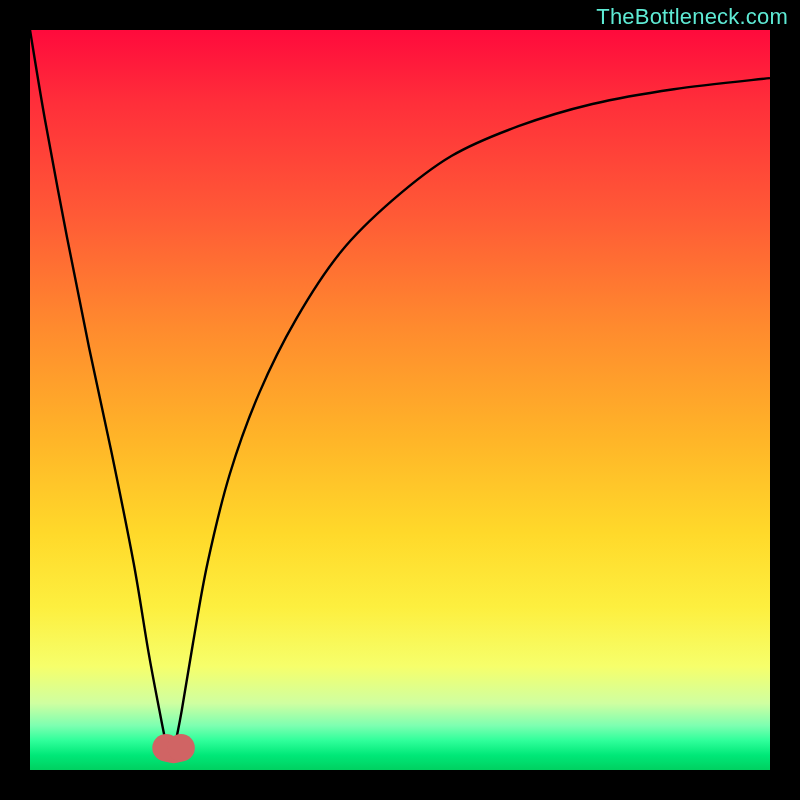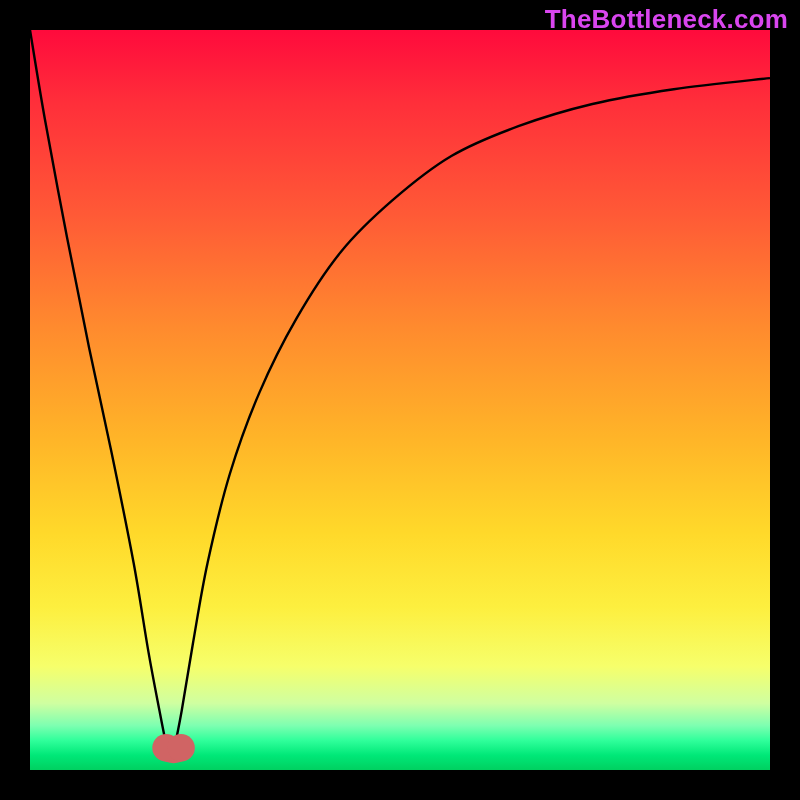--- a/index.html
+++ b/index.html
@@ -39,23 +39,23 @@
       #7dffb1 94%,
       #30ff9b 96%,
       #00e878 98%,
       #00d060 100%
     );
   }
   .watermark {
     position: absolute;
     top: 4px;
     right: 12px;
-    color: #d946ef;
-    font-size: 26px;
-    font-weight: 700;
+    color: #5eead4;
+    font-size: 22px;
+    font-weight: 400;
     letter-spacing: 0.2px;
     user-select: none;
   }
   svg.curve {
     position: absolute;
     top: 0;
     left: 0;
     width: 740px;
     height: 740px;
     overflow: visible;

